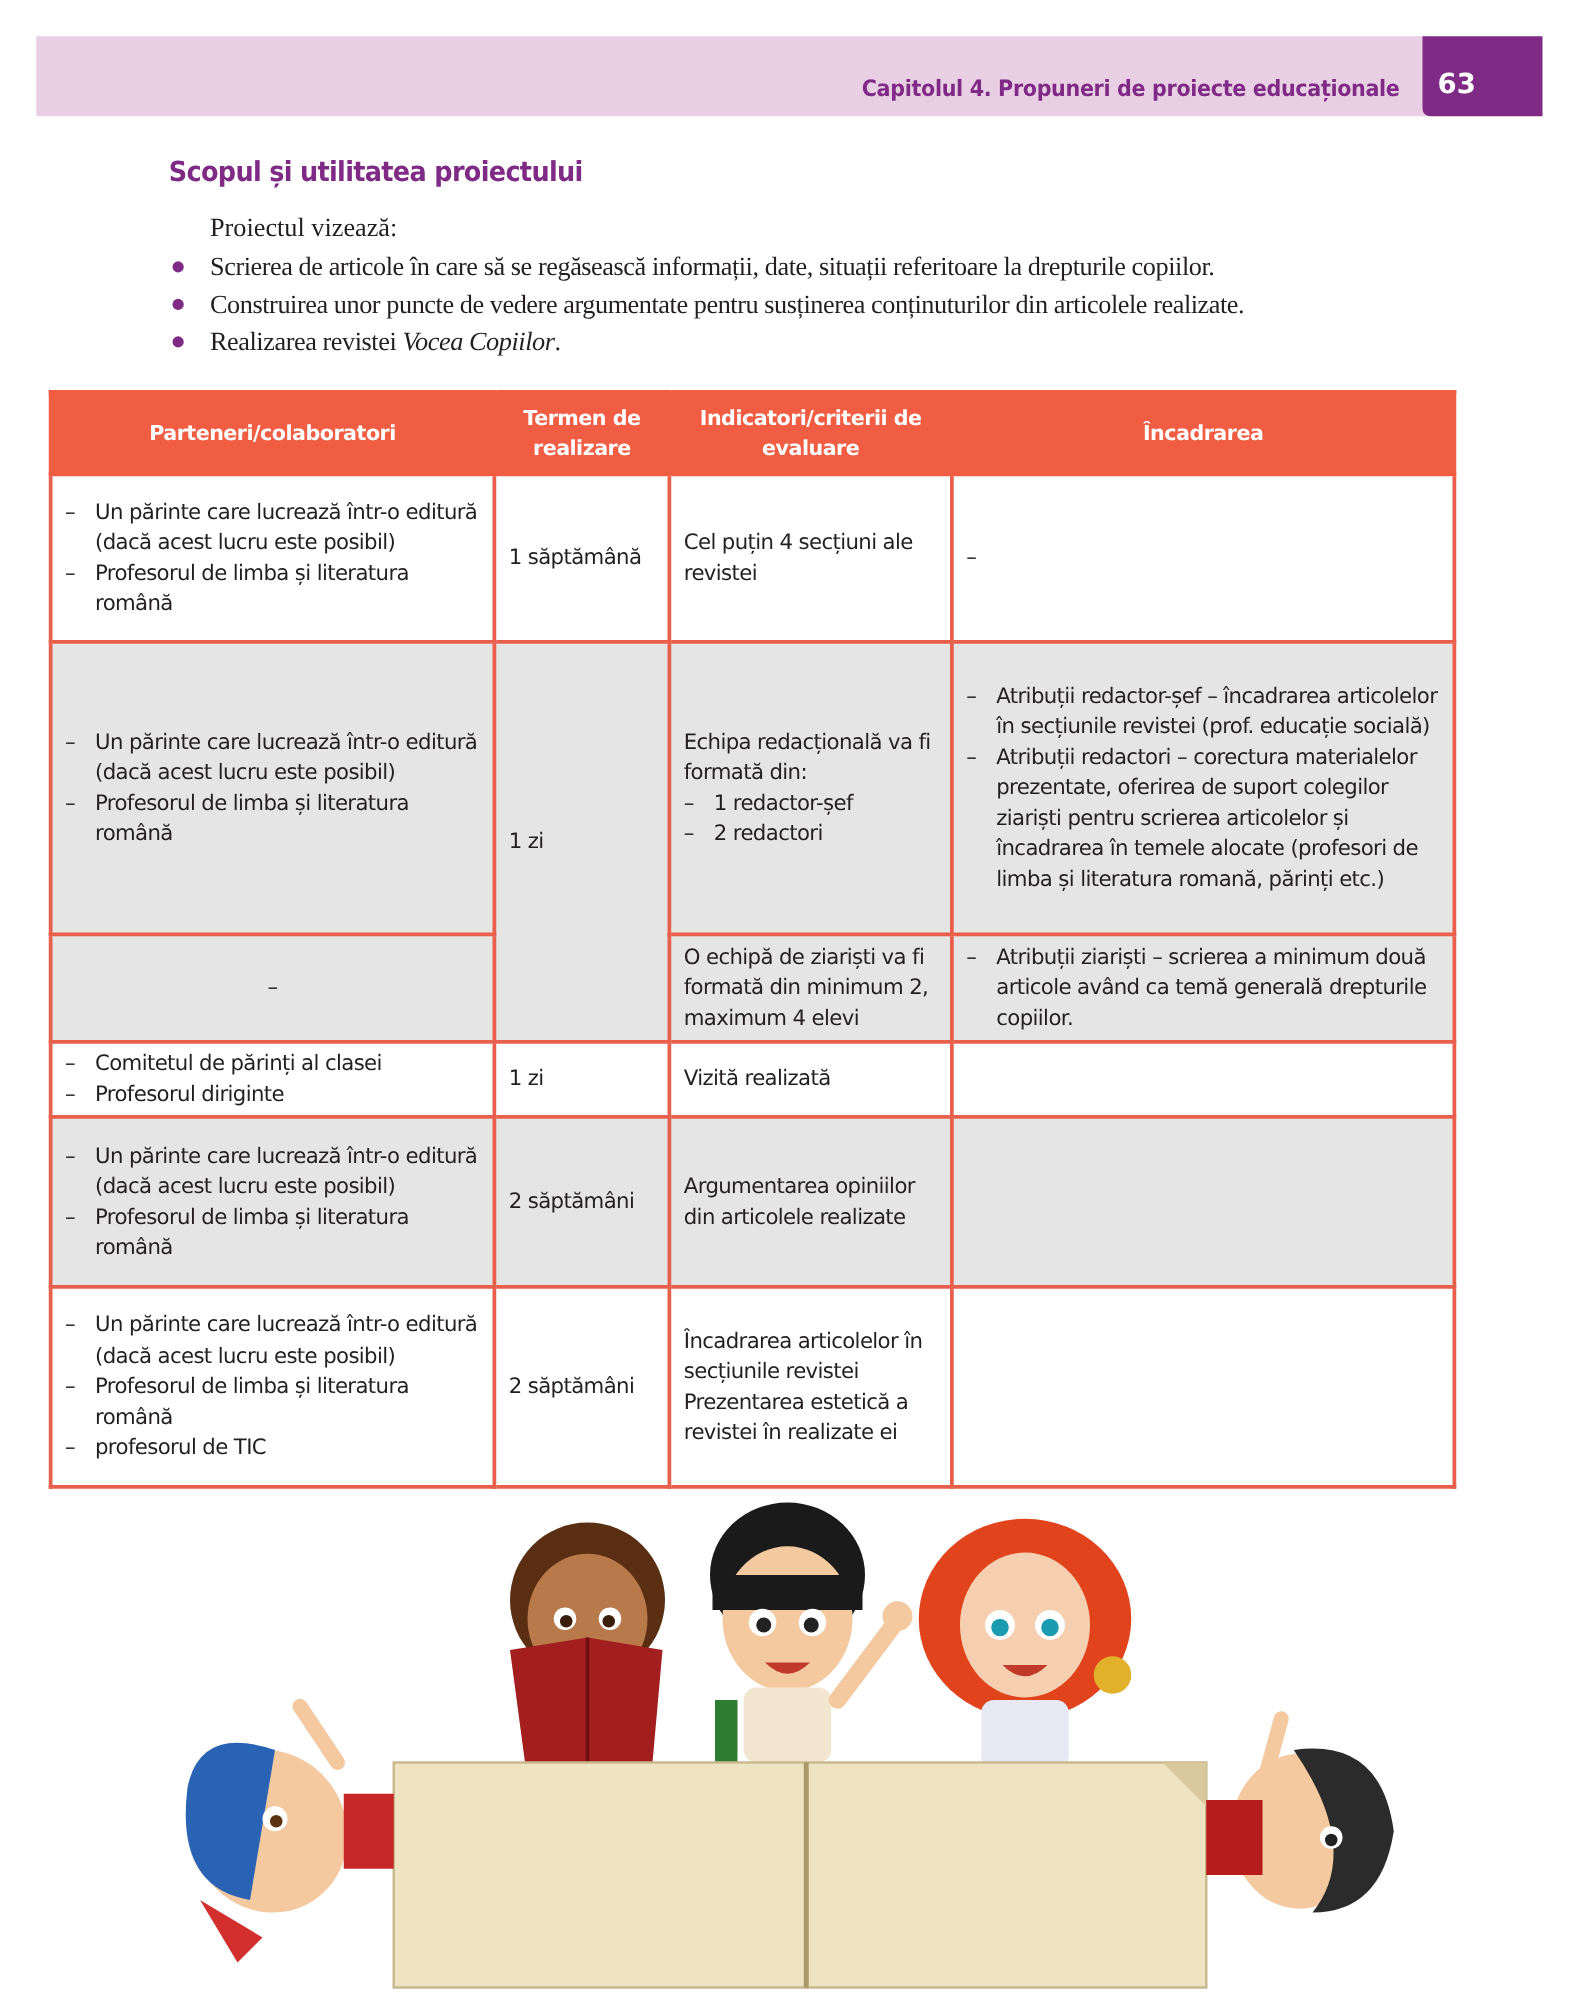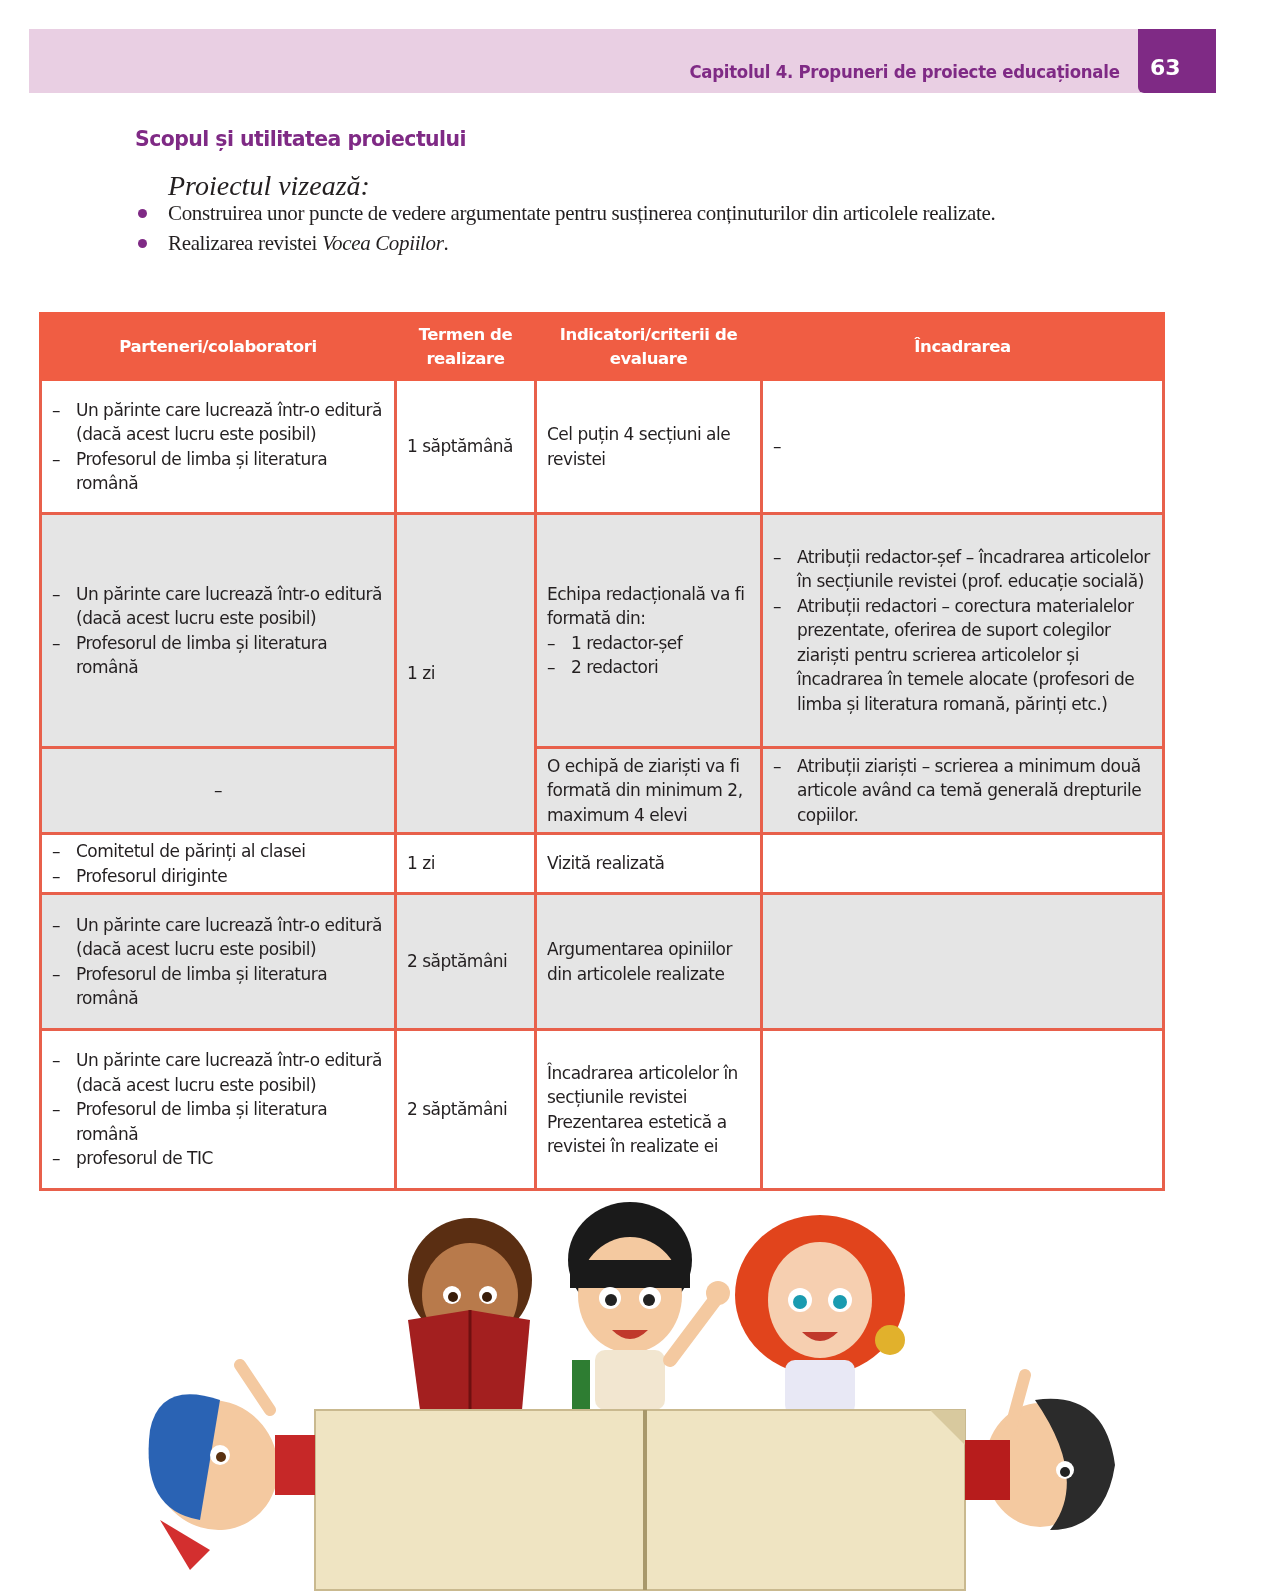--- a/index.html
+++ b/index.html
@@ -9,36 +9,36 @@
     .header-band {
       position: absolute; left: 29px; top: 29px; width: 1112px; height: 64px;
       background: #e9cfe3;
     }
     .chapter-title {
       position: absolute; right: 150px; top: 61px;
       font-family: "DejaVu Sans", sans-serif; font-weight: bold; font-size: 18px;
       color: #7f2a85; letter-spacing: -0.3px; transform: scaleX(0.92); transform-origin: right center;
     }
     .page-number {
-      position: absolute; left: 1138px; top: 29px; width: 78px; height: 64px;
+      position: absolute; left: 1138px; top: 29px; width: 96px; height: 64px;
       background: #7f2a85; color: #ffffff;
       border-bottom-left-radius: 6px;
       font-family: "DejaVu Sans", sans-serif; font-weight: bold; font-size: 22px;
       display: flex; align-items: flex-start; justify-content: flex-start;
       padding: 28px 0 0 12px; line-height: 1;
     }
 
     .section-title {
       position: absolute; left: 135px; top: 126px;
       font-family: "DejaVu Sans", sans-serif; font-weight: bold; font-size: 22px;
       color: #7f2a85; letter-spacing: -0.6px; transform: scaleX(0.93); transform-origin: left center;
     }
     .intro {
       position: absolute; left: 168px; top: 170px;
-      font-family: "Liberation Serif", serif; font-size: 28px; color: #231f20; font-style: italic;
+      font-family: "Liberation Serif", serif; font-size: 21px; color: #231f20;
     }
     .bullets { position: absolute; left: 136px; top: 198px; list-style: none; }
     .bullets li {
       position: relative; padding-left: 32px; height: 30px;
       font-family: "Liberation Serif", serif; font-size: 21px; line-height: 30px;
       letter-spacing: -0.35px; white-space: nowrap;
     }
     .bullets li .dot {
       position: absolute; left: 2px; top: 11px; width: 9px; height: 9px;
       border-radius: 50%; background: #7f2a85;
@@ -73,20 +73,21 @@
 </head>
 <body>
 
 <div class="header-band"></div>
 <div class="chapter-title">Capitolul 4. Propuneri de proiecte educaționale</div>
 <div class="page-number">63</div>
 
 <h2 class="section-title">Scopul și utilitatea proiectului</h2>
 <p class="intro">Proiectul vizează:</p>
 <ul class="bullets">
+  <li><span class="dot"></span><span>Scrierea de articole în care să se regăsească informații, date, situații referitoare la drepturile copiilor.</span></li>
   <li><span class="dot"></span><span>Construirea unor puncte de vedere argumentate pentru susținerea conținuturilor din articolele realizate.</span></li>
   <li><span class="dot"></span><span>Realizarea revistei </span><em>Vocea Copiilor</em><span>.</span></li>
 </ul>
 
 <table class="proj">
   <colgroup>
     <col style="width:355px">
       <col style="width:140px">
       <col style="width:226px">
       <col style="width:402px">

